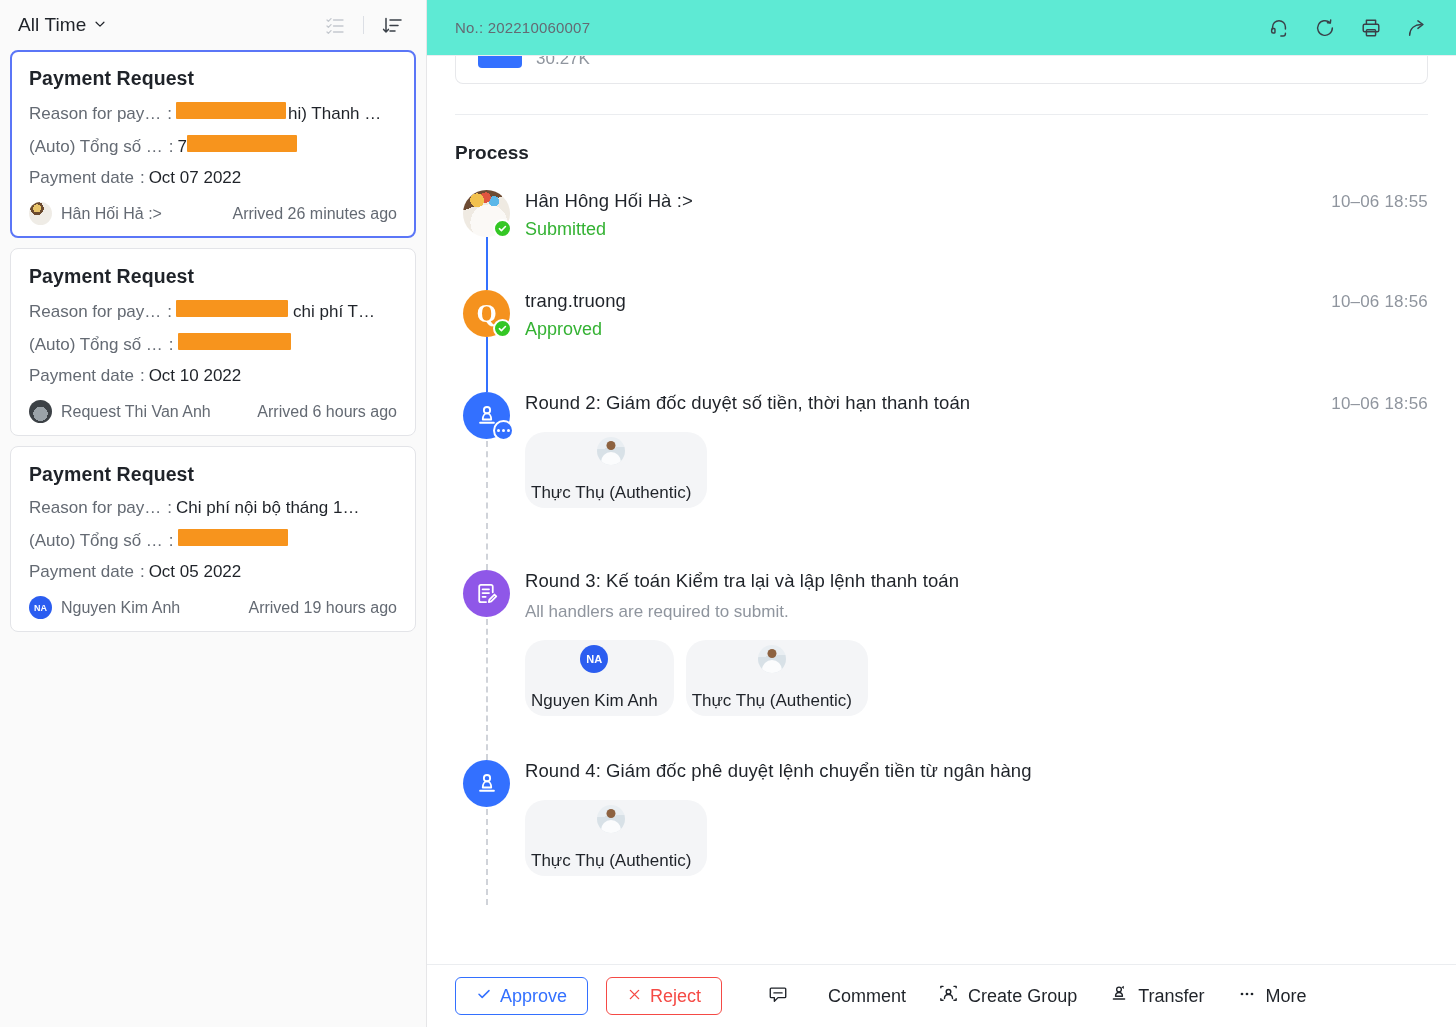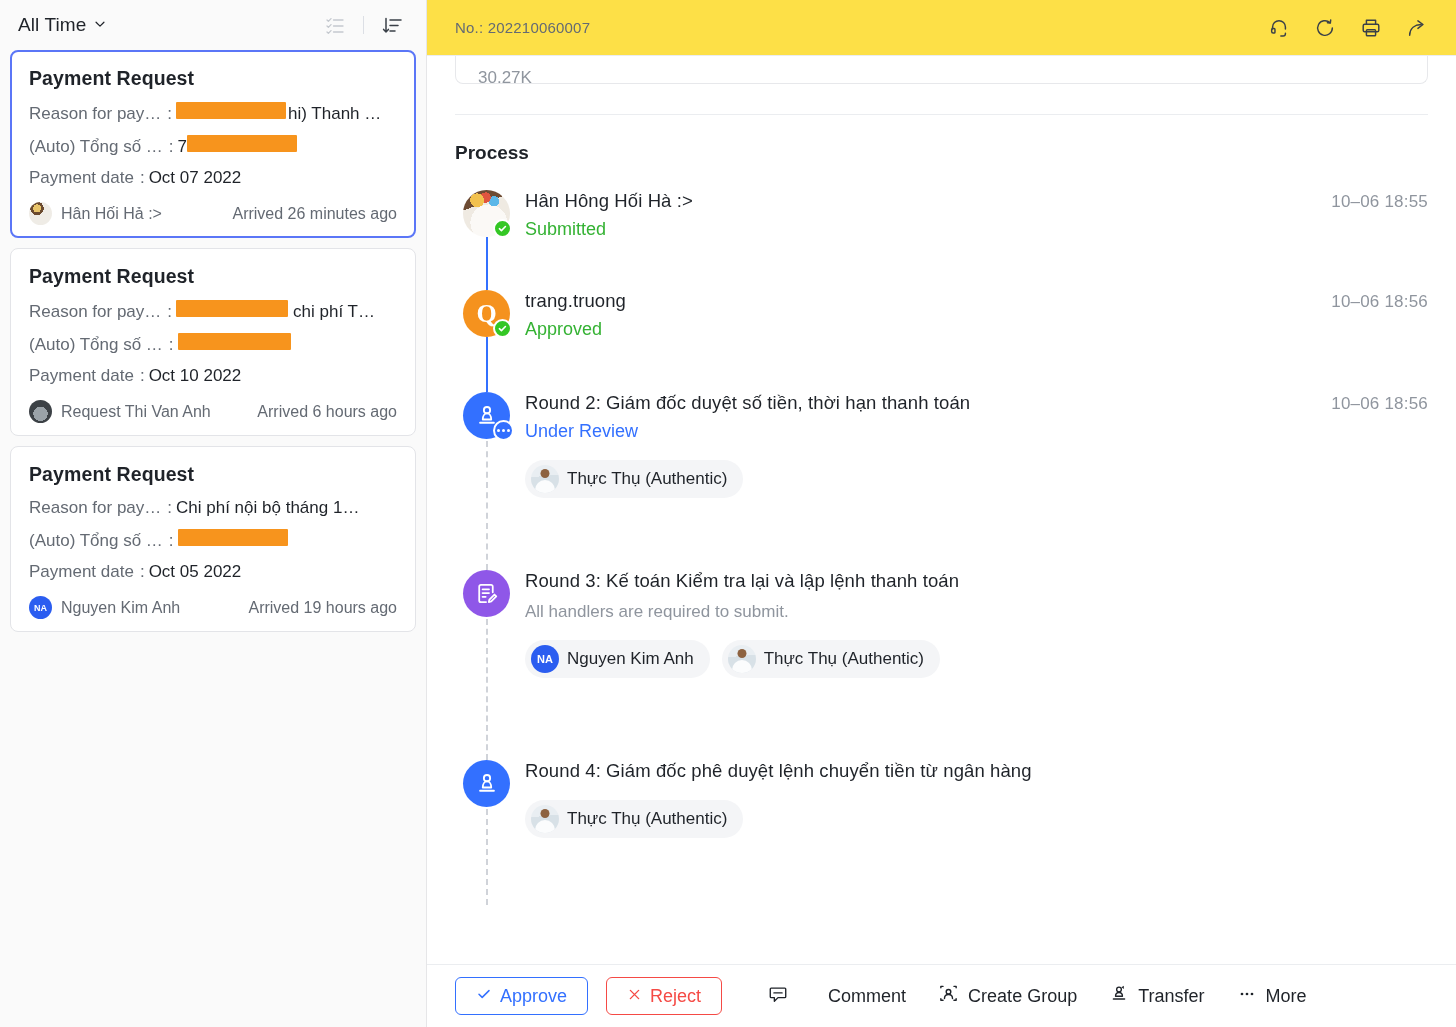--- a/index.html
+++ b/index.html
@@ -94,42 +94,42 @@
     flex: 1; height: 1027px;
     display: flex; flex-direction: column;
     background: #ffffff;
     position: relative;
   }
   .main-header {
     height: 56px; flex: 0 0 56px;
     display: flex; align-items: center;
     padding: 0 22px 0 28px;
     border-bottom: 1px solid #ebedf0;
-    background: #fde047;
+    background: #5eead4;
   }
   .doc-no { font-size: 15px; color: #646a73; letter-spacing: .2px; }
   .hdr-actions { margin-left: auto; display: flex; align-items: center; gap: 12px; }
   .hdr-btn {
     width: 34px; height: 34px; border-radius: 6px;
     display: flex; align-items: center; justify-content: center;
     cursor: pointer;
   }
 
   .main-body { flex: 1; overflow: hidden; position: relative; padding: 0 28px; }
 
   .clipped-card {
     margin-top: 0;
     height: 28px;
     border: 1px solid #e7e8eb; border-top: none;
     border-radius: 0 0 8px 8px;
     display: flex; align-items: center;
     padding: 0 22px;
     overflow: hidden;
   }
-  .clip-inner { display: flex; align-items: center; gap: 20px; position: relative; top: -11px; flex-direction: column; }
+  .clip-inner { display: flex; align-items: center; gap: 14px; position: relative; top: -11px; }
   .clip-bar { width: 44px; height: 18px; background: #3370ff; border-radius: 4px; }
   .clip-txt { font-size: 17px; color: #8f959e; }
 
   .divider { height: 1px; background: #ebedf0; margin: 30px 0 0 0; }
 
   .section-title {
     font-size: 19px; font-weight: bold; color: #1f2329;
     margin: 27px 0 0 0;
   }
 
@@ -192,24 +192,24 @@
   .node-head { display: flex; align-items: baseline; }
   .node-name { font-size: 18.5px; color: #1f2329; letter-spacing: .1px; }
   .node-time { margin-left: auto; font-size: 17px; color: #8f959e; letter-spacing: .2px; }
   .node-status { font-size: 18px; margin-top: 7px; }
   .node-status.green { color: #34b233; }
   .node-status.blue { color: #3370ff; }
   .node-note { font-size: 17px; color: #8f959e; margin-top: 10px; }
 
   .pill-row { display: flex; gap: 12px; margin-top: 18px; flex-wrap: wrap; }
   .pill {
-    display: inline-flex; align-items: center; gap: 8px;
+    display: inline-flex; align-items: center; gap: 18px;
     background: #f4f5f7; border-radius: 20px;
     padding: 5px 16px 5px 6px;
-    font-size: 17px; color: #1f2329;
+    font-size: 17px; color: #1f2329; flex-direction: column;
   }
   .pill-av {
     width: 28px; height: 28px; border-radius: 50%;
     flex: 0 0 28px;
     display: flex; align-items: center; justify-content: center;
     font-size: 11px; font-weight: bold; color: #fff;
     overflow: hidden;
   }
   .av-man {
     background: linear-gradient(175deg, #e9eef2 0 40%, #d8e1e7 40% 100%);
@@ -467,21 +467,20 @@
             <span class="badge-dots">
               <i></i>
                 <i></i>
                 <i></i>
             </span>
           </div>
           <div class="node-head">
             <span class="node-name">Round 2: Giám đốc duyệt số tiền, thời hạn thanh toán</span>
             <span class="node-time">10–06 18:56</span>
           </div>
-          <div class="node-status blue">Under Review</div>
           <div class="pill-row">
             <span class="pill">
               <span class="pill-av av-man"></span>
               <span>Thực Thụ (Authentic)</span>
             </span>
           </div>
         </div>
 
         <div class="node node-block" style="min-height:190px">
           <div class="conn dashed" style="top:49px; height:141px;"></div>

